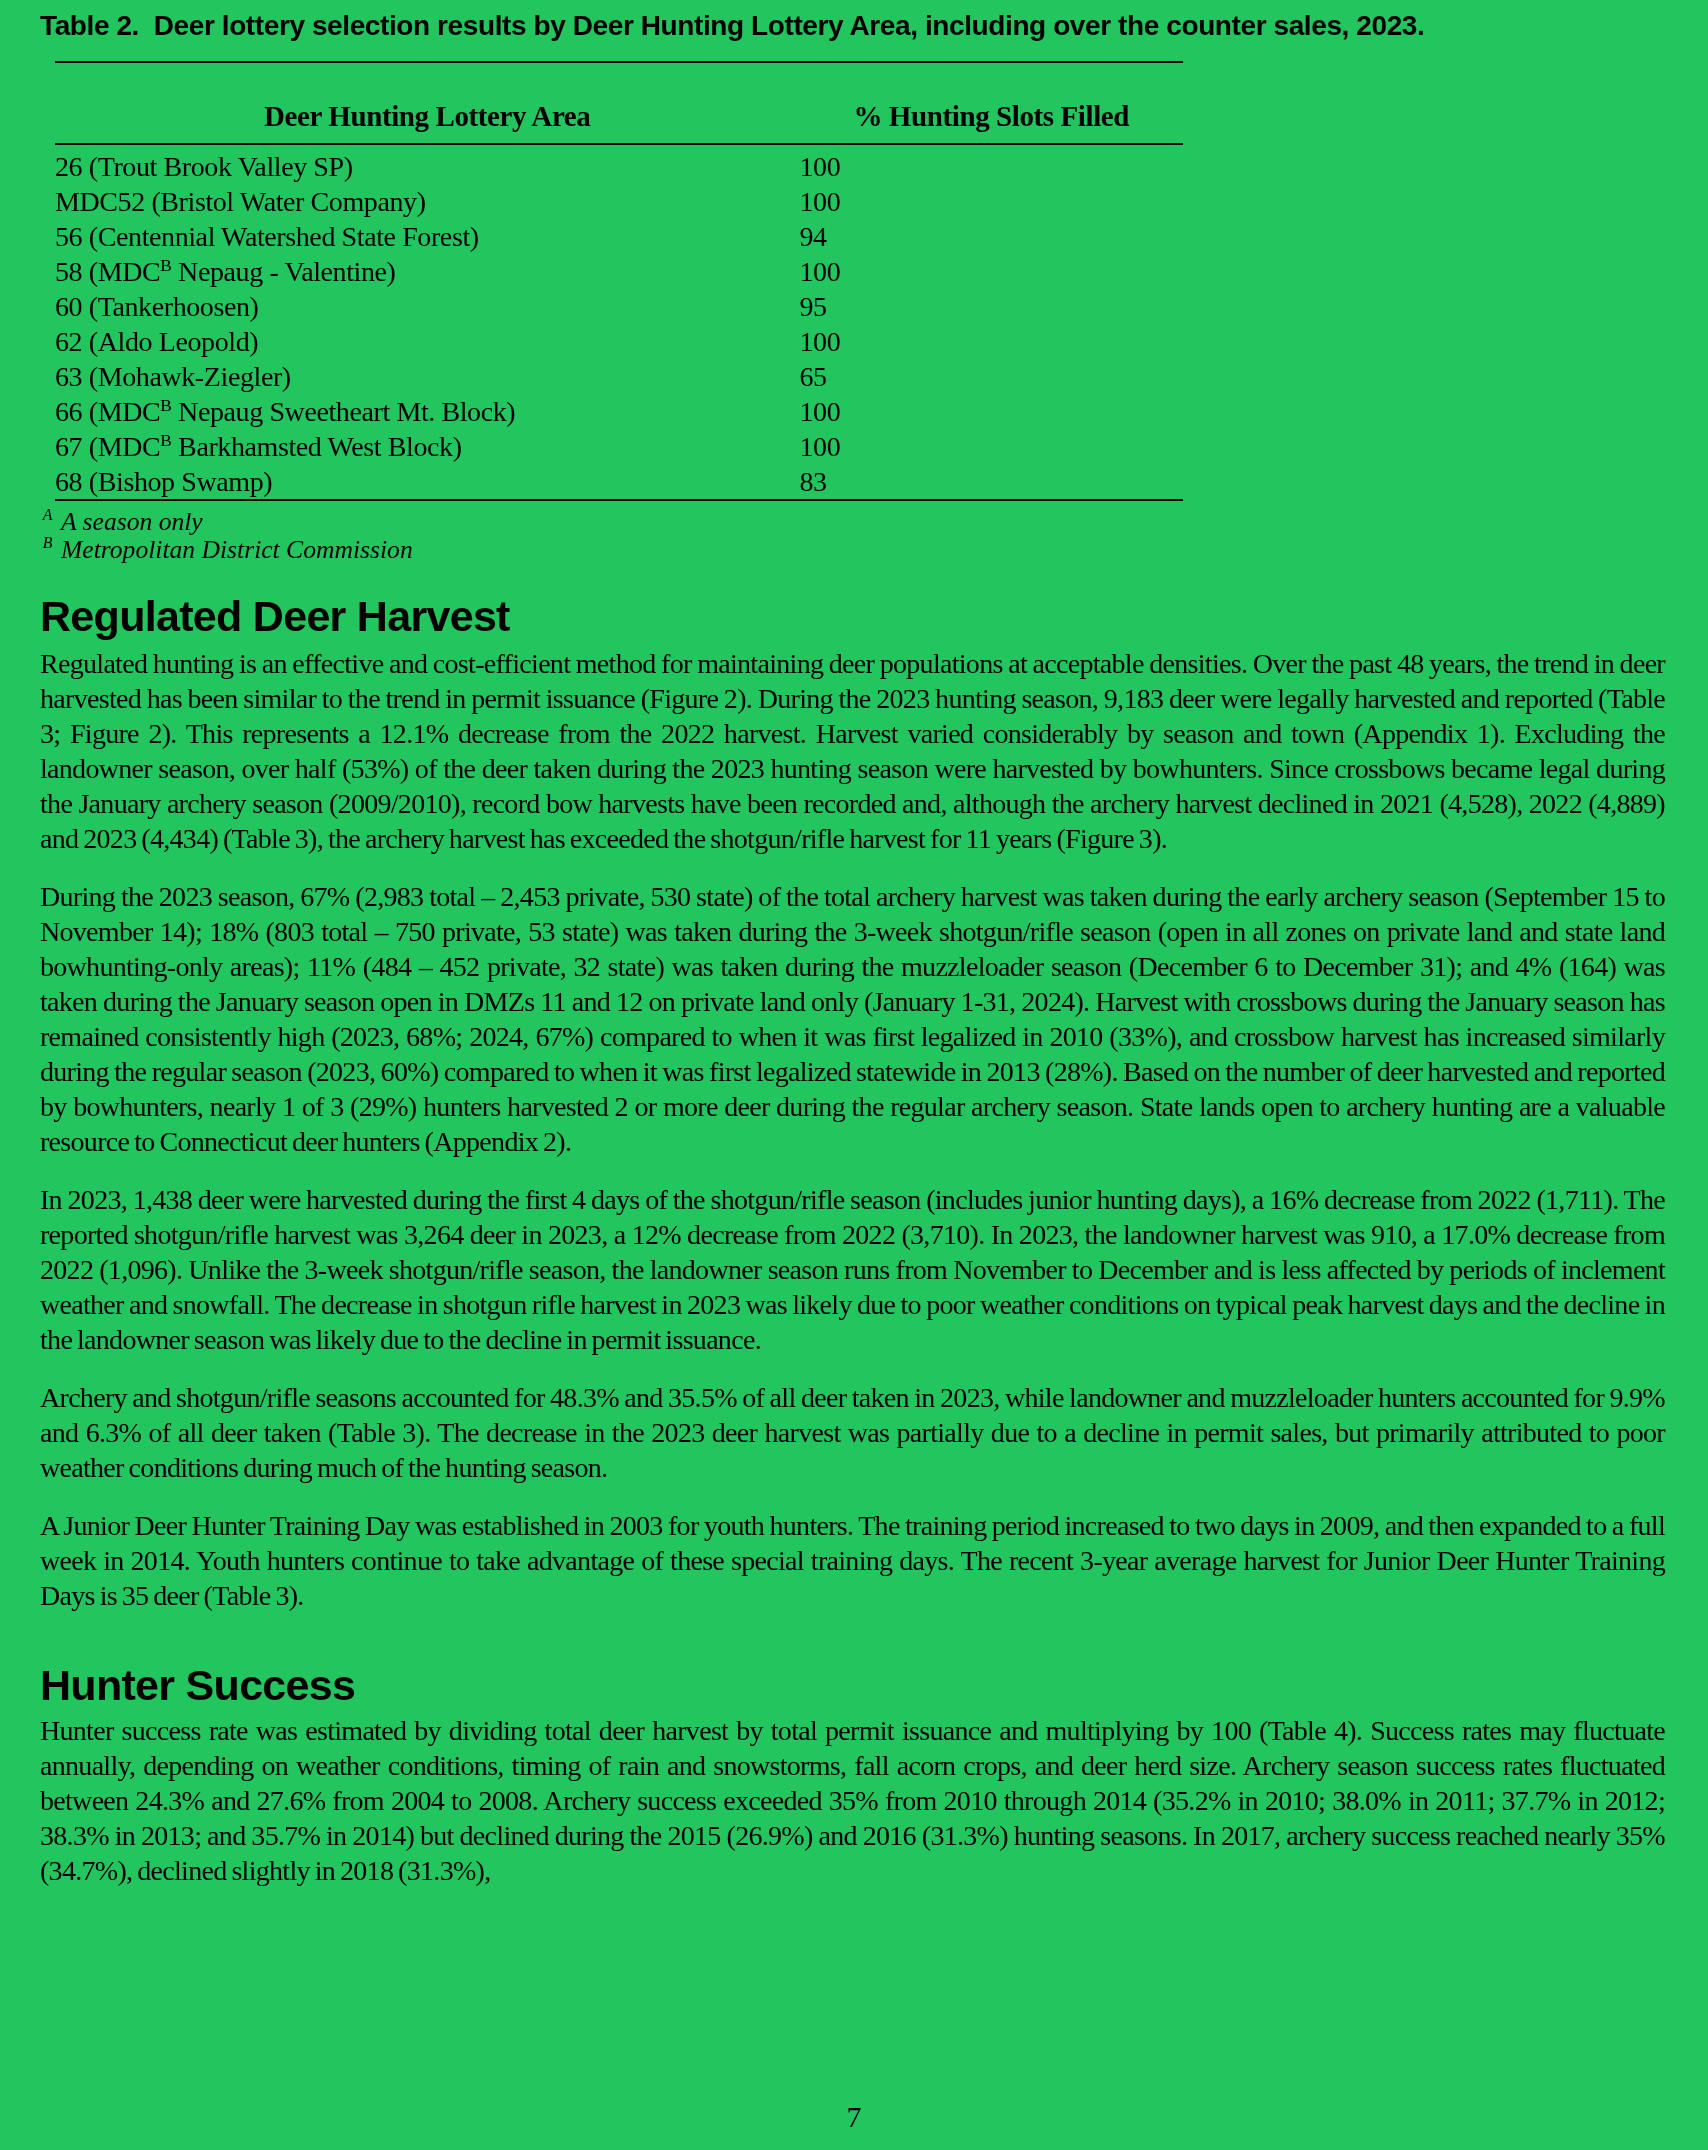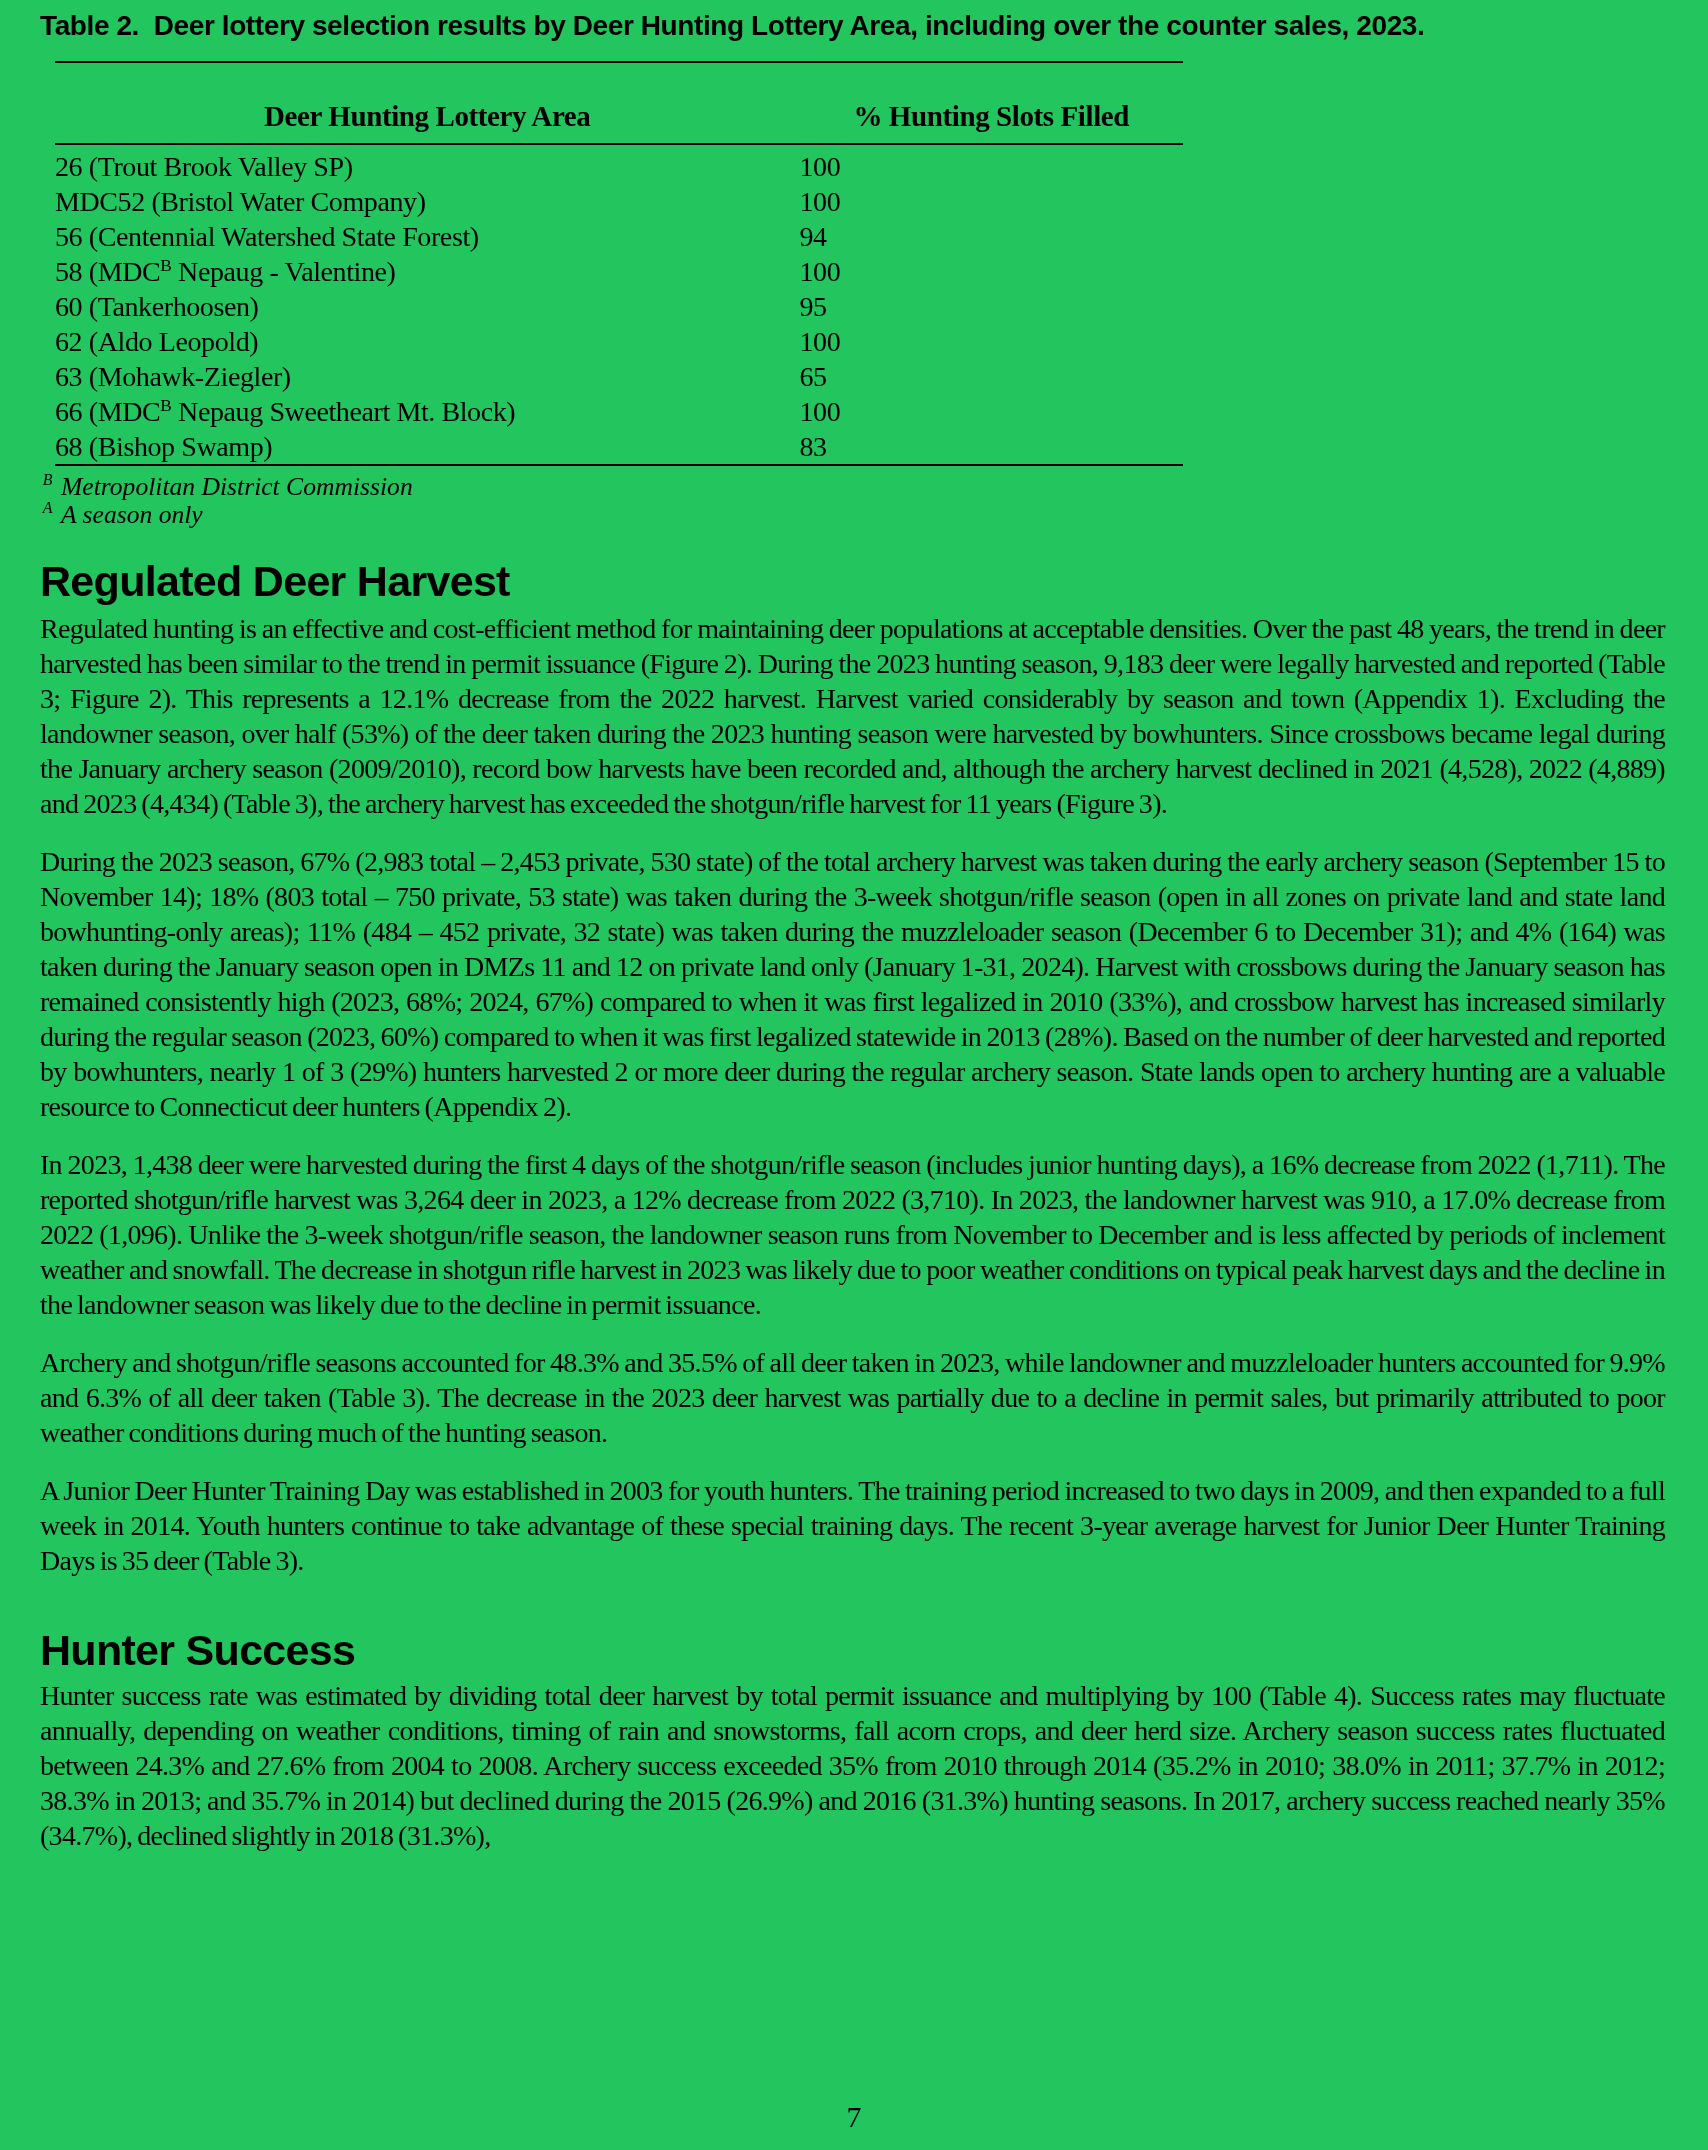--- a/index.html
+++ b/index.html
@@ -157,34 +157,38 @@
       <td><span>63 (Mohawk-Ziegler)</span></td>
       <td><span>65</span></td>
     </tr>
 
 
     <tr>
       <td><span>66 (MDC</span><sup>B</sup><span> Nepaug Sweetheart Mt. Block)</span></td>
       <td><span>100</span></td>
     </tr>
 
+    <tr>
+      <td><span>67 (MDC</span><sup>B</sup><span> Barkhamsted West Block)</span></td>
+      <td><span>100</span></td>
+    </tr>
 
     <tr>
       <td><span>68 (Bishop Swamp)</span></td>
       <td><span>83</span></td>
     </tr>
   </tbody>
   </table>
 
   <div class="footnotes">
     <div class="footnote">
-      <sup>B</sup><span>Metropolitan District Commission</span>
+      <sup>A</sup><span>A season only</span>
     </div>
     <div class="footnote">
-      <sup>A</sup><span>A season only</span>
+      <sup>B</sup><span>Metropolitan District Commission</span>
     </div>
   </div>
 
   <div class="body-text">
     <h1 class="section-heading heading-regulated">Regulated Deer Harvest</h1>
     <p>Regulated hunting is an effective and cost-efficient method for maintaining deer populations at acceptable densities. Over the past 48 years, the trend in deer harvested has been similar to the trend in permit issuance (Figure 2). During the 2023 hunting season, 9,183 deer were legally harvested and reported (Table 3; Figure 2). This represents a 12.1% decrease from the 2022 harvest. Harvest varied considerably by season and town (Appendix 1). Excluding the landowner season, over half (53%) of the deer taken during the 2023 hunting season were harvested by bowhunters. Since crossbows became legal during the January archery season (2009/2010), record bow harvests have been recorded and, although the archery harvest declined in 2021 (4,528), 2022 (4,889) and 2023 (4,434) (Table 3), the archery harvest has exceeded the shotgun/rifle harvest for 11 years (Figure 3).</p>
     <p>During the 2023 season, 67% (2,983 total – 2,453 private, 530 state) of the total archery harvest was taken during the early archery season (September 15 to November 14); 18% (803 total – 750 private, 53 state) was taken during the 3-week shotgun/rifle season (open in all zones on private land and state land bowhunting-only areas); 11% (484 – 452 private, 32 state) was taken during the muzzleloader season (December 6 to December 31); and 4% (164) was taken during the January season open in DMZs 11 and 12 on private land only (January 1-31, 2024). Harvest with crossbows during the January season has remained consistently high (2023, 68%; 2024, 67%) compared to when it was first legalized in 2010 (33%), and crossbow harvest has increased similarly during the regular season (2023, 60%) compared to when it was first legalized statewide in 2013 (28%). Based on the number of deer harvested and reported by bowhunters, nearly 1 of 3 (29%) hunters harvested 2 or more deer during the regular archery season. State lands open to archery hunting are a valuable resource to Connecticut deer hunters (Appendix 2).</p>
     <p>In 2023, 1,438 deer were harvested during the first 4 days of the shotgun/rifle season (includes junior hunting days), a 16% decrease from 2022 (1,711). The reported shotgun/rifle harvest was 3,264 deer in 2023, a 12% decrease from 2022 (3,710). In 2023, the landowner harvest was 910, a 17.0% decrease from 2022 (1,096). Unlike the 3-week shotgun/rifle season, the landowner season runs from November to December and is less affected by periods of inclement weather and snowfall. The decrease in shotgun rifle harvest in 2023 was likely due to poor weather conditions on typical peak harvest days and the decline in the landowner season was likely due to the decline in permit issuance.</p>
     <p>Archery and shotgun/rifle seasons accounted for 48.3% and 35.5% of all deer taken in 2023, while landowner and muzzleloader hunters accounted for 9.9% and 6.3% of all deer taken (Table 3). The decrease in the 2023 deer harvest was partially due to a decline in permit sales, but primarily attributed to poor weather conditions during much of the hunting season.</p>
     <p>A Junior Deer Hunter Training Day was established in 2003 for youth hunters. The training period increased to two days in 2009, and then expanded to a full week in 2014. Youth hunters continue to take advantage of these special training days. The recent 3-year average harvest for Junior Deer Hunter Training Days is 35 deer (Table 3).</p>

